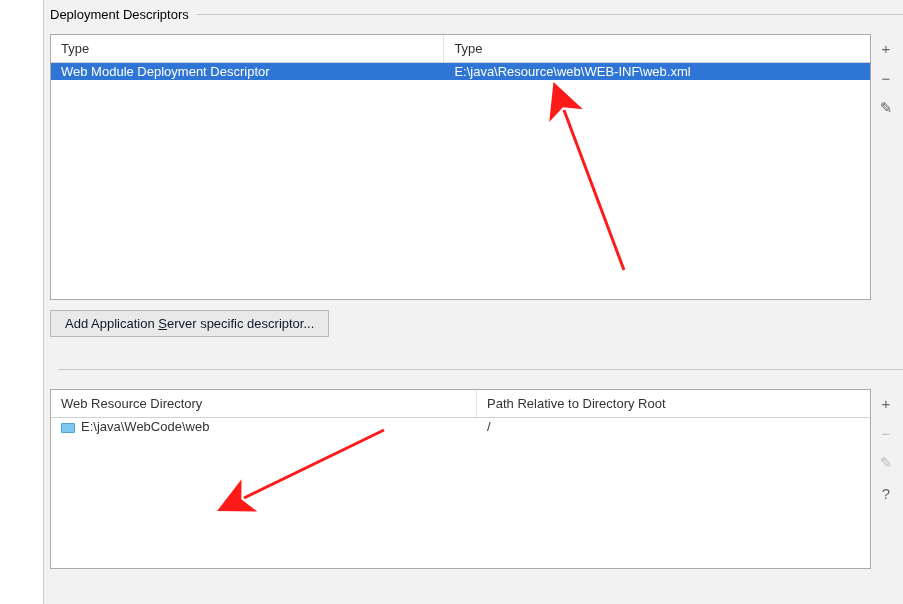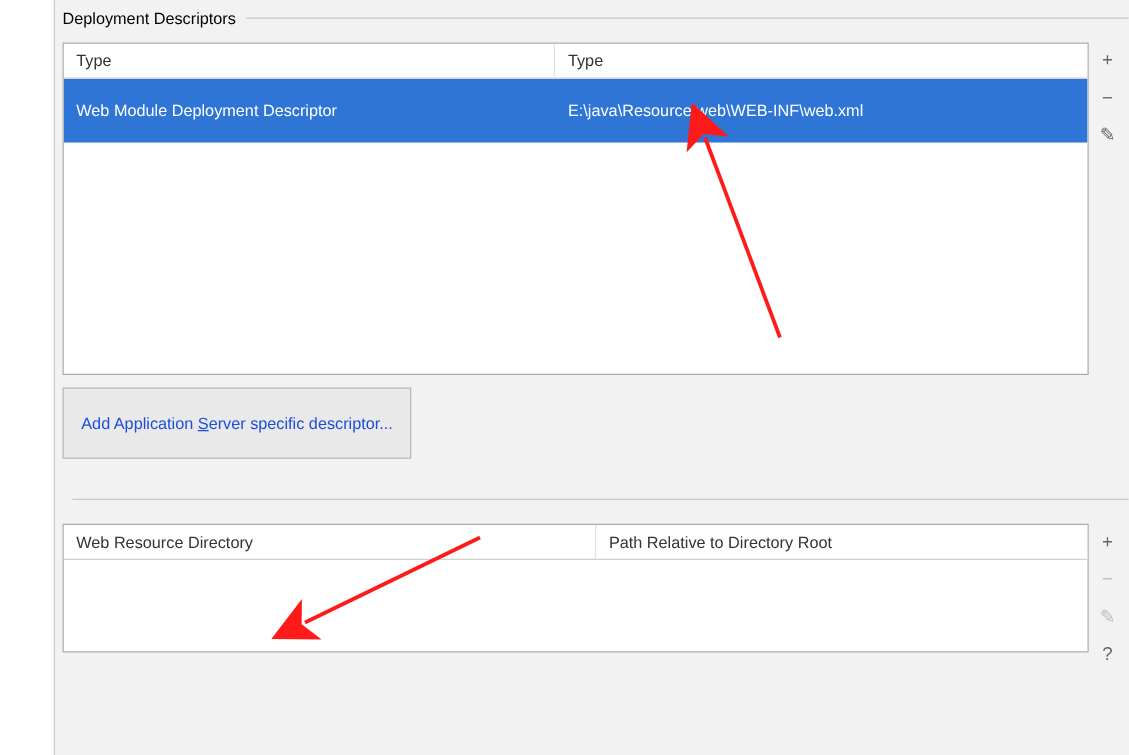--- a/index.html
+++ b/index.html
@@ -60,21 +60,21 @@
     text-align: left;
     font-weight: normal;
     padding: 6px 10px;
     background: #fff;
     border-bottom: 1px solid #d0d0d0;
     border-right: 1px solid #e4e4e4;
     color: #333;
   }
   .tbl th:last-child { border-right: none; }
   .tbl td {
-    padding: 18px 10px;
+    padding: 1px 10px;
     border-right: 1px solid transparent;
   }
   .row-selected {
     background: #2e75d6;
     color: #fff;
   }
   .row-normal td { color: #333; }
   .filler1 { height: 262px; }
   .filler2 { height: 60px; }
   .side-buttons {
@@ -91,24 +91,24 @@
     display: flex; align-items: center; justify-content: center;
     color: #666;
     cursor: pointer;
     font-size: 15px;
     user-select: none;
   }
   .side-btn.disabled { color: #bdbdbd; cursor: default; }
   .add-desc-btn {
     display: inline-block;
     margin: 10px 0 0 6px;
-    padding: 20px 14px;
+    padding: 5px 14px;
     background: #e9e9e9;
     border: 1px solid #b8b8b8;
-    color: #1d4ed8;
+    color: #0f172a;
     font-family: inherit;
     font-size: 13px;
     cursor: pointer;
   }
   .add-desc-btn .ul { text-decoration: underline; }
   .folder-icon {
     display: inline-block;
     width: 14px; height: 10px;
     background: #7cc7f0;
     border: 1px solid #4aa3d0;
@@ -179,34 +179,40 @@
   </button>
 
   <div style="height:18px"></div>
 
   
   <div class="section-header">
     <div class="line"></div>
   </div>
 
   <div class="table-area">
-    <div class="table-container" style="height:103px">
+    <div class="table-container" style="height:180px">
       <table class="tbl">
         <colgroup>
             <col style="width:52%">
             <col style="width:48%">
           </colgroup>
         <thead>
           <tr>
             <th>Web Resource Directory</th>
             <th>Path Relative to Directory Root</th>
           </tr>
         </thead>
         <tbody>
           <tr class="row-normal">
+            <td>
+              <span class="folder-icon"></span><span>E:\java\WebCode\web</span>
+            </td>
+            <td>/</td>
+          </tr>
+          <tr class="row-normal">
               <td colspan="2" class="filler2"></td>
             </tr>
         </tbody>
       </table>
     </div>
     <div class="side-buttons">
       <div class="side-btn">
           <span>+</span>
         </div>
       <div class="side-btn disabled">

